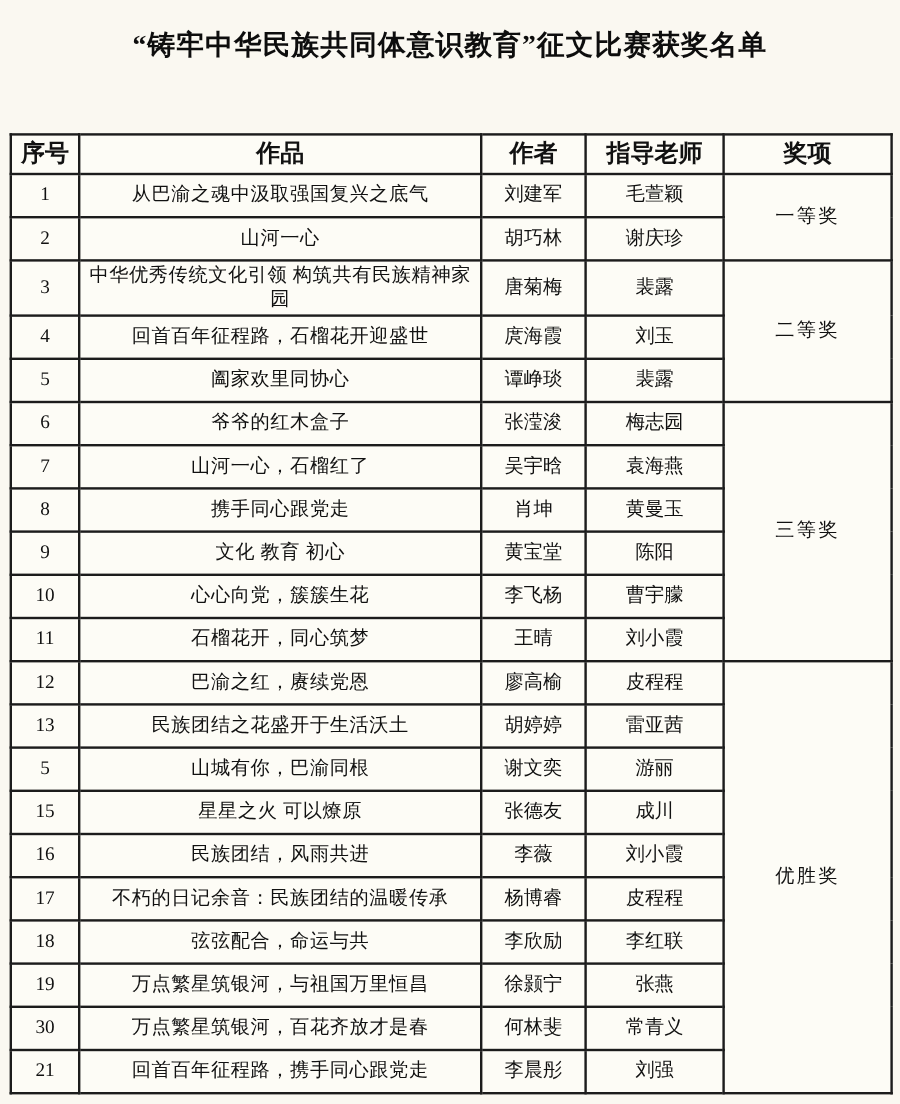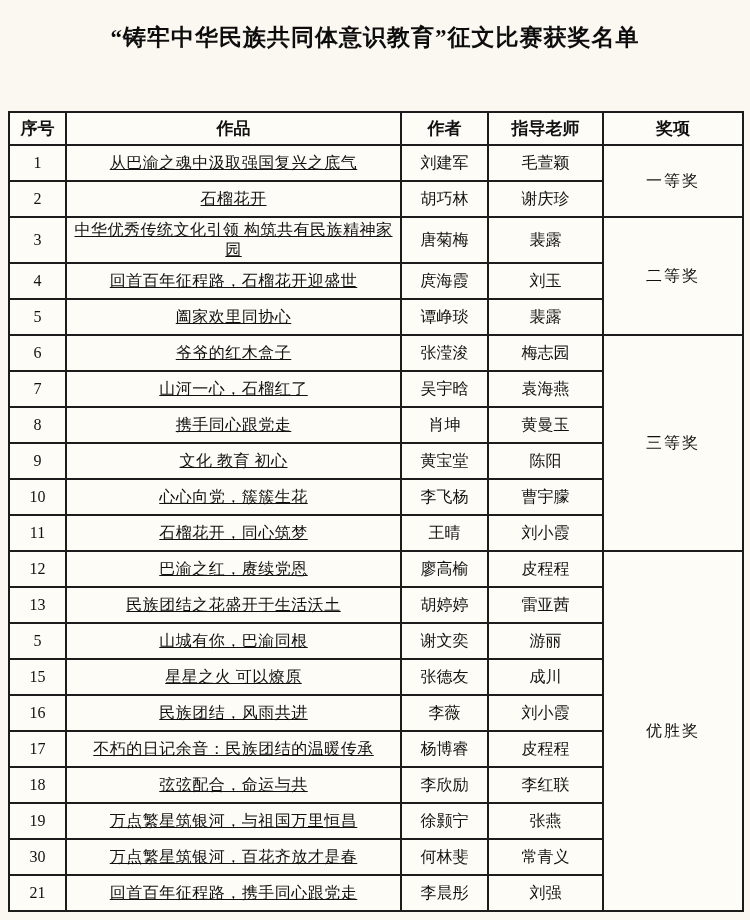--- a/index.html
+++ b/index.html
@@ -42,25 +42,25 @@
     text-align: center;
     vertical-align: middle;
     font-size: 16px;
     line-height: 1.25;
     padding: 2px 4px;
     overflow: hidden;
   }
   table.award-table th {
     height: 33px;
     font-weight: bold;
-    font-size: 17px;
+    font-size: 20px;
   }
   table.award-table td { height: 36px; }
   td.cell-no { font-family: "Liberation Serif", "DejaVu Serif", serif; }
-  td.cell-work { letter-spacing: 0.5px; text-decoration: underline; }
+  td.cell-work { letter-spacing: 0.5px; }
   td.cell-award { font-size: 17px; letter-spacing: 2px; }
 </style>
 </head>
 <body>
 
 <div class="page">
   <div class="doc-title">“铸牢中华民族共同体意识教育”征文比赛获奖名单</div>
 
   <table class="award-table">
     <colgroup>
@@ -82,21 +82,21 @@
     <tbody>
         <tr>
           <td class="cell-no">1</td>
           <td class="cell-work">从巴渝之魂中汲取强国复兴之底气</td>
           <td class="cell-author">刘建军</td>
           <td class="cell-teacher">毛萱颖</td>
           <td class="cell-award" rowspan="2">一等奖</td>
         </tr>
         <tr>
           <td class="cell-no">2</td>
-          <td class="cell-work">石榴花开</td>
+          <td class="cell-work">山河一心</td>
           <td class="cell-author">胡巧林</td>
           <td class="cell-teacher">谢庆珍</td>
         </tr>
         <tr>
           <td class="cell-no">3</td>
           <td class="cell-work">中华优秀传统文化引领 构筑共有民族精神家园</td>
           <td class="cell-author">唐菊梅</td>
           <td class="cell-teacher">裴露</td>
           <td class="cell-award" rowspan="3">二等奖</td>
         </tr>

